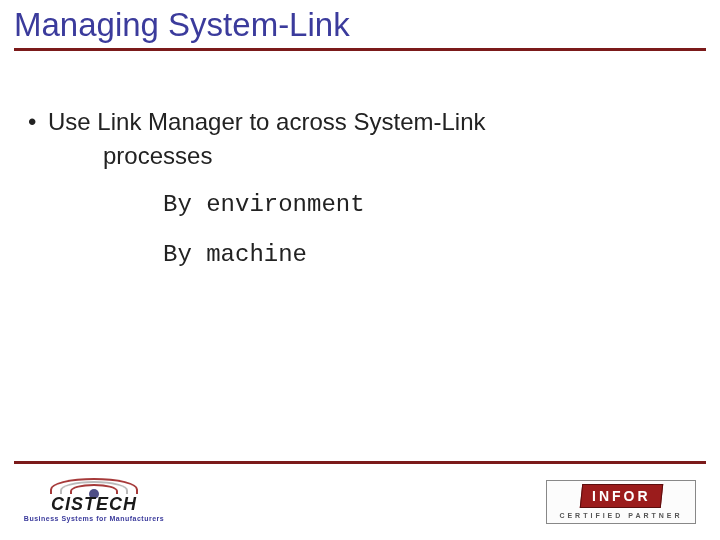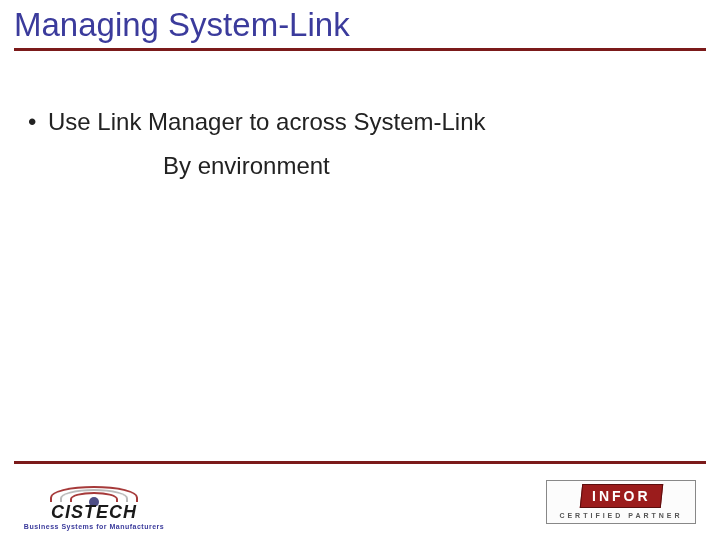--- a/index.html
+++ b/index.html
@@ -57,41 +57,42 @@
     left: 0;
     top: 0;
     font-size: 24px;
   }
   .lvl2 {
     padding-left: 55px;
     margin-top: 2px;
   }
   .lvl3 {
     padding-left: 115px;
-    margin-top: 12px;
+    margin-top: 18px;
+    font-family: Liberation Mono, monospace;
   }
   .footer-rule {
     position: absolute;
     left: 14px;
     right: 14px;
     bottom: 76px;
     height: 3px;
     background: #7b1a1a;
   }
   .footer {
     position: absolute;
     left: 14px;
     right: 14px;
     bottom: 10px;
     height: 55px;
   }
   .logo-left {
     position: absolute;
     left: 10px;
-    bottom: 8px;
+    bottom: 16px;
     width: 160px;
   }
   .logo-right {
     position: absolute;
     right: 10px;
     bottom: 6px;
     width: 150px;
     border: 1px solid #888;
     padding: 3px 6px 4px 6px;
     background: #fcfcfc;
@@ -183,21 +184,23 @@
 
   <div class="title-block">
     <h1 class="title">Managing System-Link</h1>
     <div class="title-underline"></div>
   </div>
 
   <div class="body">
     <div class="lvl1">
       <span class="bullet">•</span>
       <span>Use Link Manager to across System-Link</span>
+      <div class="lvl2">processes</div>
       <div class="lvl3">By environment</div>
+      <div class="lvl3">By machine</div>
     </div>
   </div>
 
   <div class="footer-rule"></div>
 
   <div class="footer">
     <div class="logo-left">
       <div class="cistech-mark">
         <div class="arc arc1"></div>
         <div class="arc arc2"></div>

